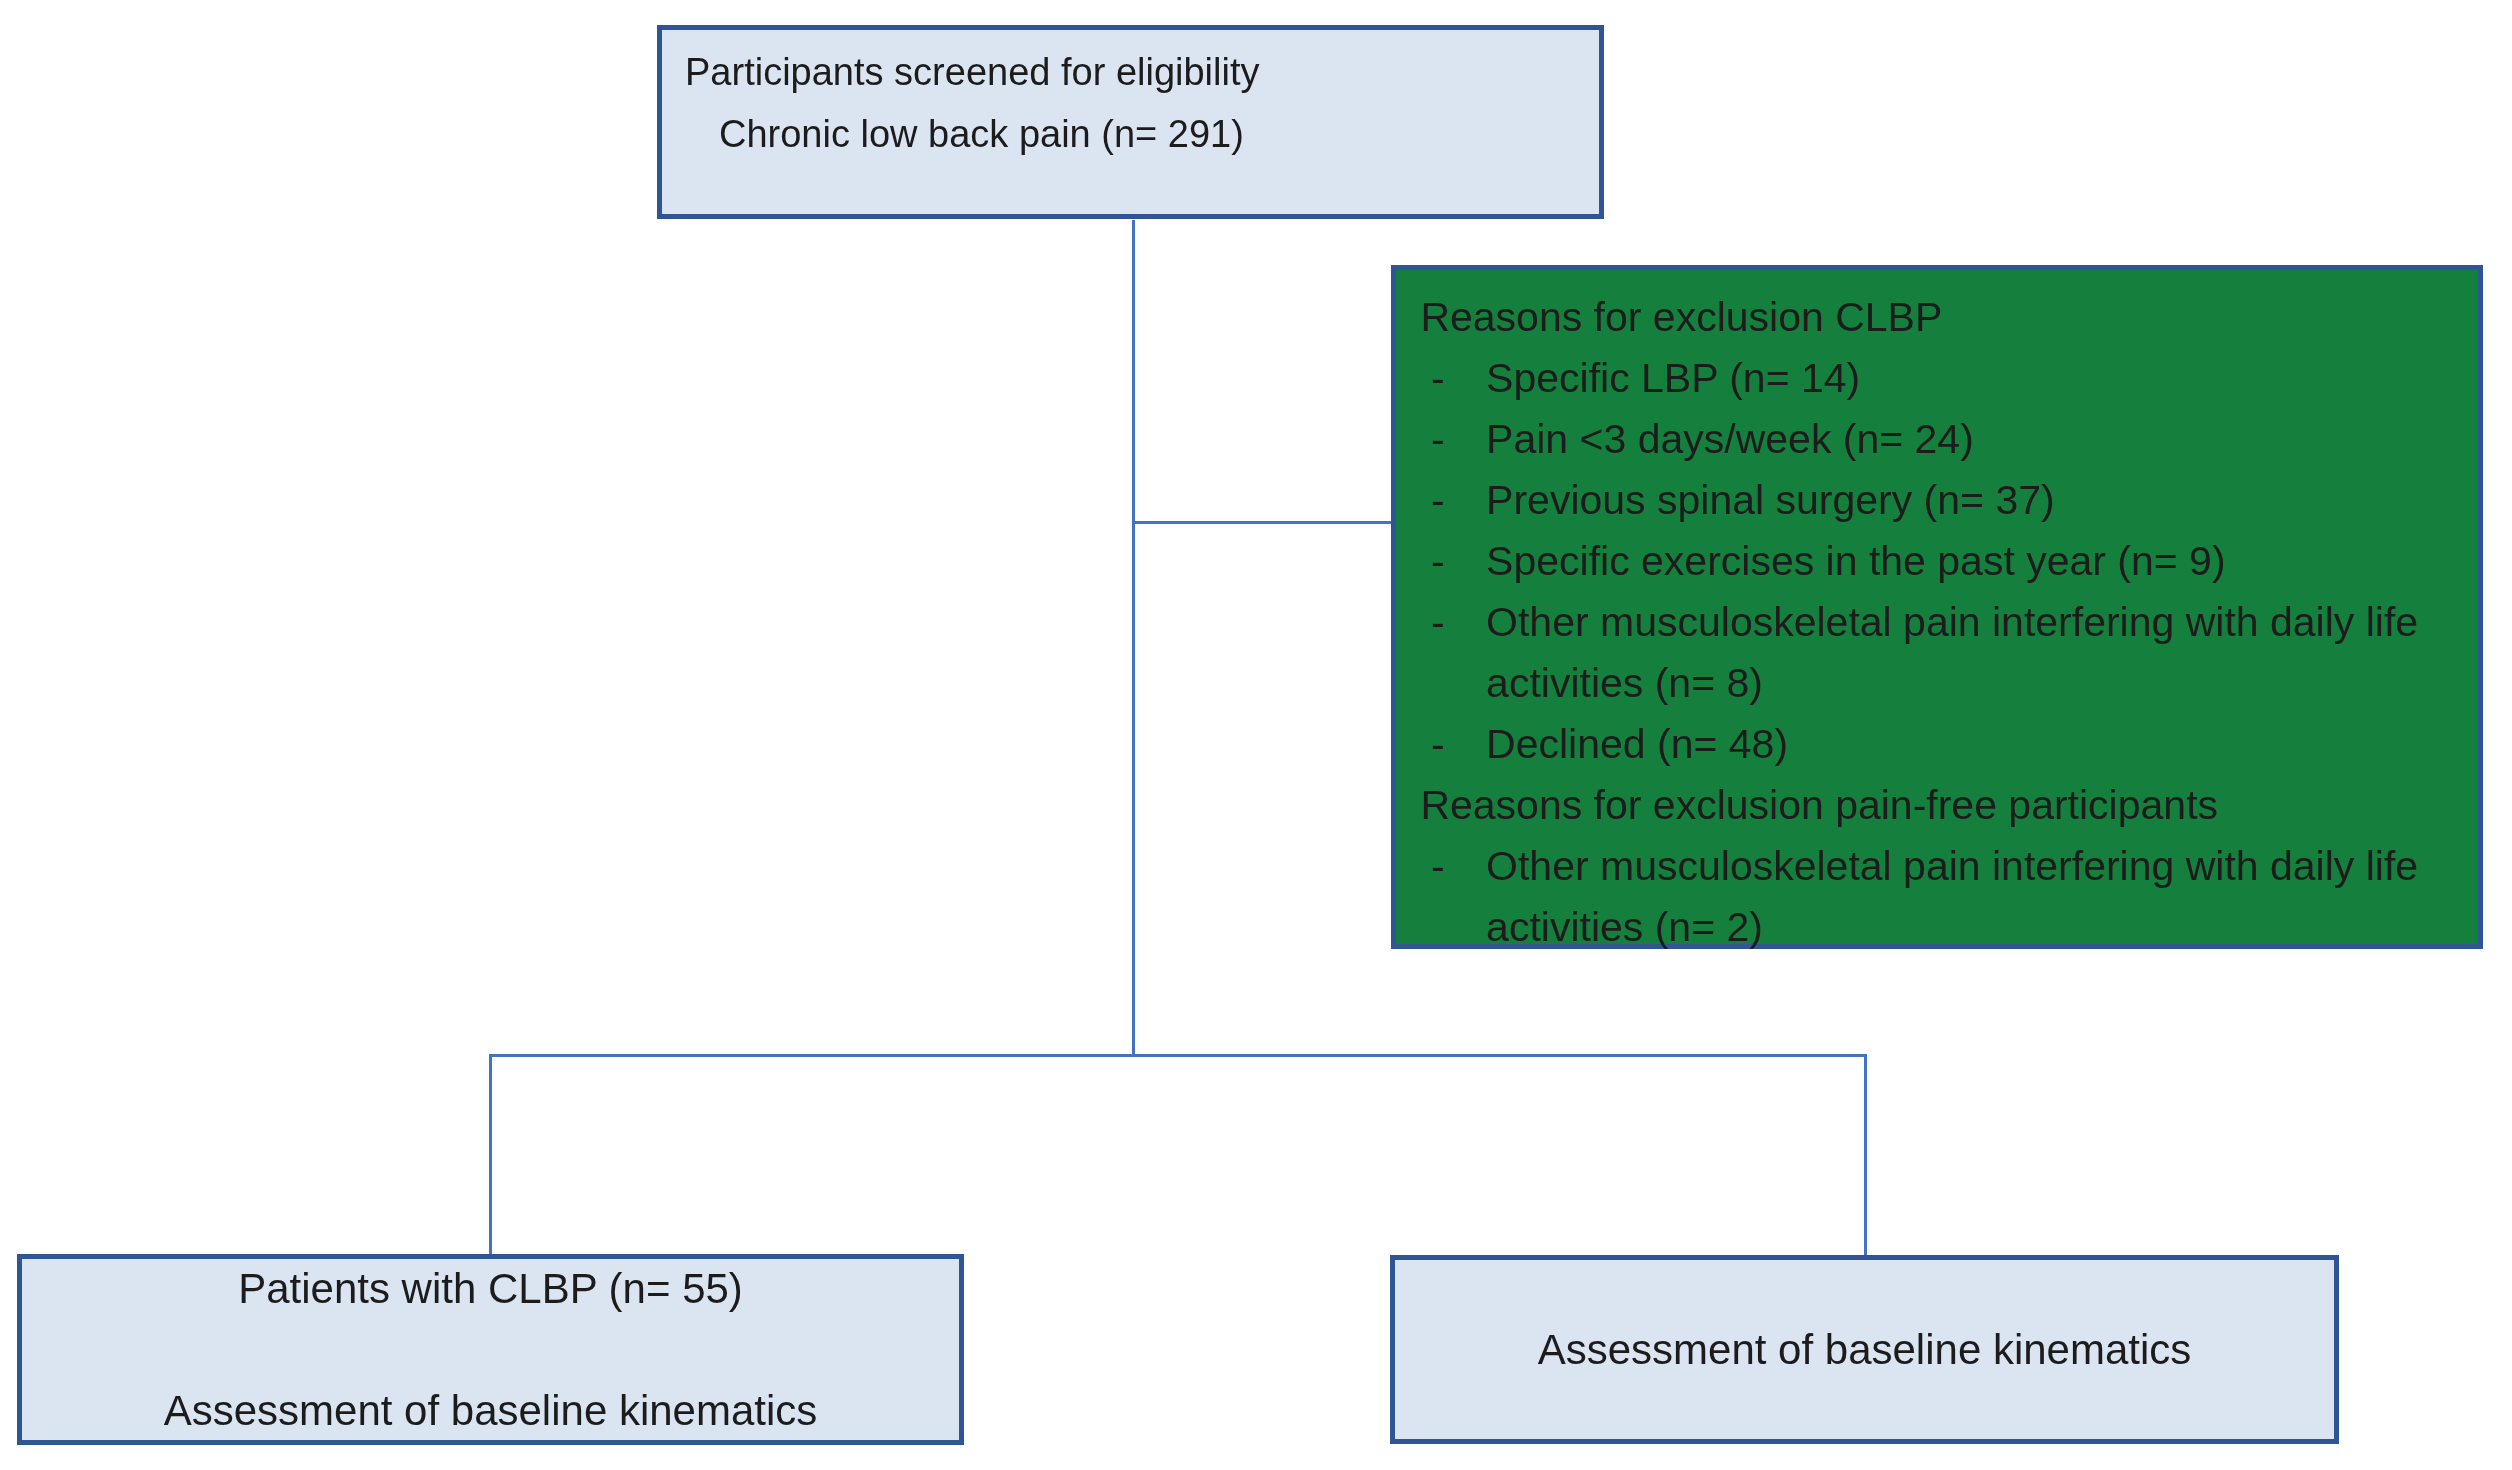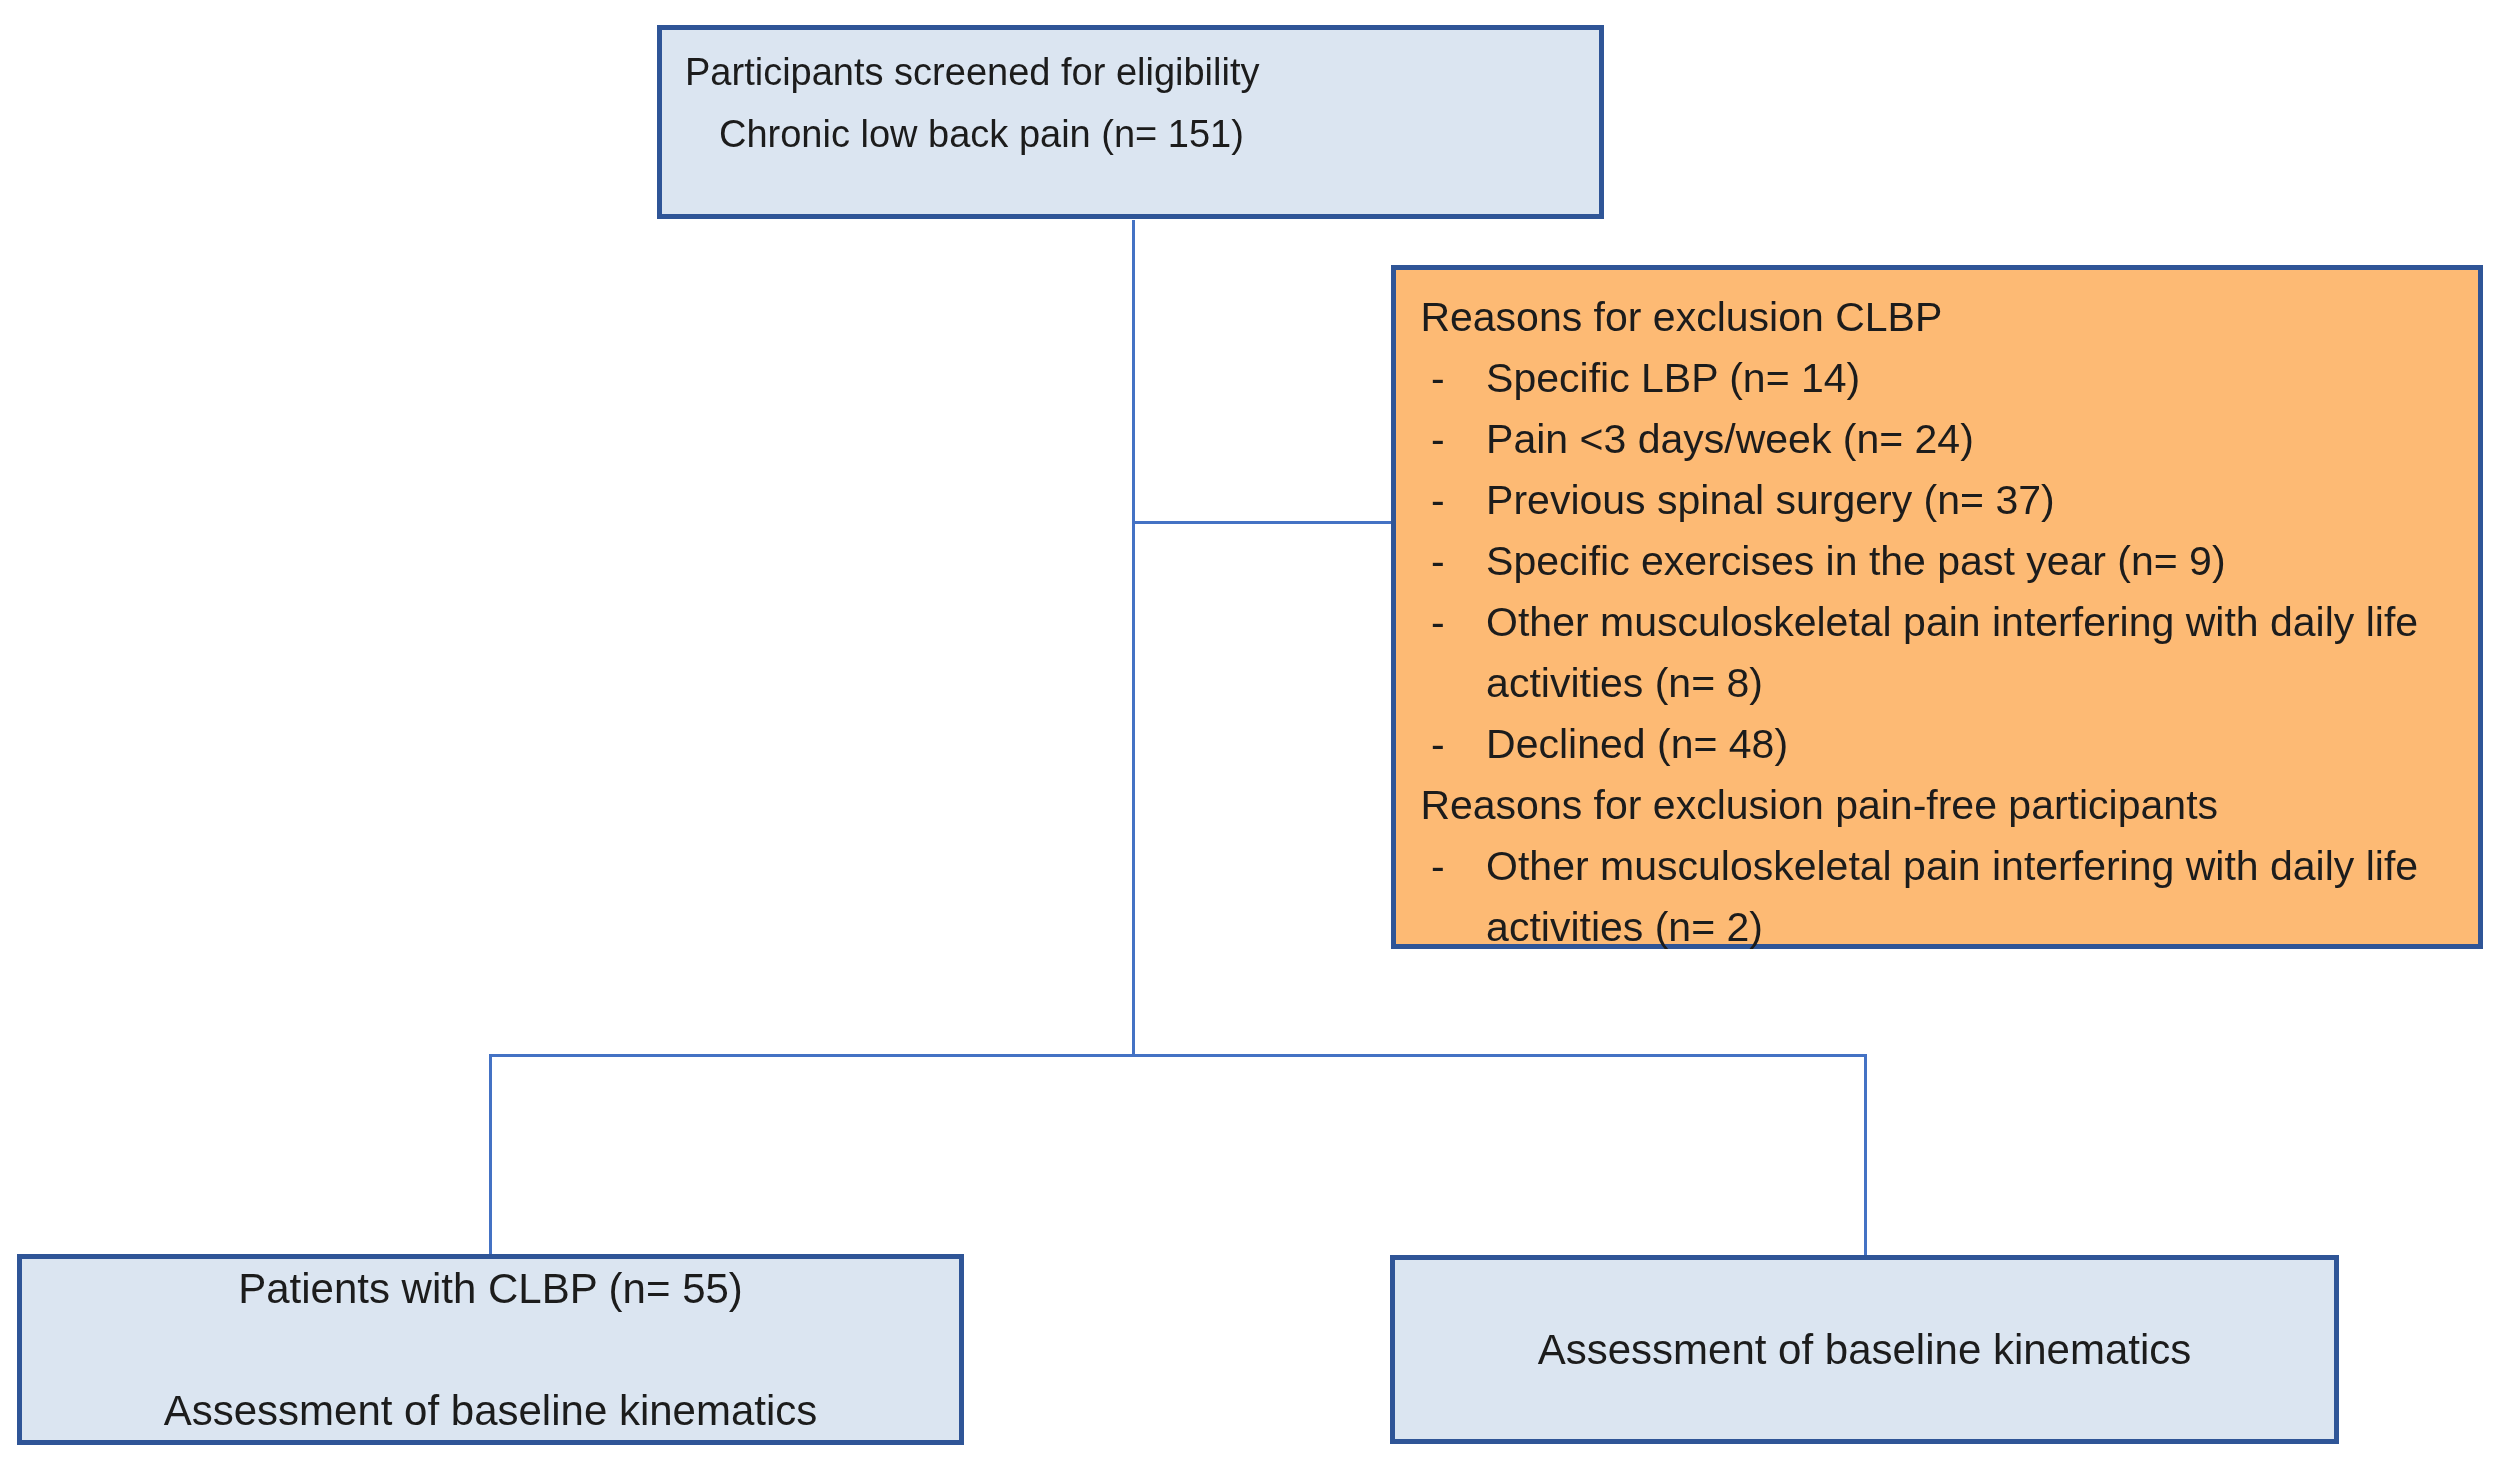--- a/index.html
+++ b/index.html
@@ -15,21 +15,21 @@
     font-family: "Liberation Sans", "DejaVu Sans", sans-serif;
     color: #1c1c1c;
     overflow: hidden;
   }
   .box {
     position: absolute;
     box-sizing: border-box;
     border: 5.3px solid #2f5597;
   }
   .fill-blue { background: #dbe5f1; }
-  .fill-white { background: #fdba74; }
+  .fill-white { background: #15803d; }
 
   .connector {
     position: absolute;
     background: #4472c4;
   }
 
   
   .screening-box {
     left: 657px; top: 25px;
     width: 947px; height: 194px;
@@ -84,21 +84,21 @@
 <div class="canvas">
 
   <div class="connector v-main"></div>
   <div class="connector h-branch"></div>
   <div class="connector h-split"></div>
   <div class="connector v-drop-left"></div>
   <div class="connector v-drop-right"></div>
 
   <div class="box fill-blue screening-box">
     <div>Participants screened for eligibility</div>
-    <div class="indented">Chronic low back pain (n= 151)</div>
+    <div class="indented">Chronic low back pain (n= 291)</div>
   </div>
 
   <div class="box fill-white exclusion-box">
     <div class="exclusion-header">Reasons for exclusion CLBP</div>
     <ul class="exclusion-list">
       <li class="exclusion-item">
         <span class="dash">-</span>
         <span class="item-text">Specific LBP (n= 14)</span>
       </li>
       <li class="exclusion-item">

